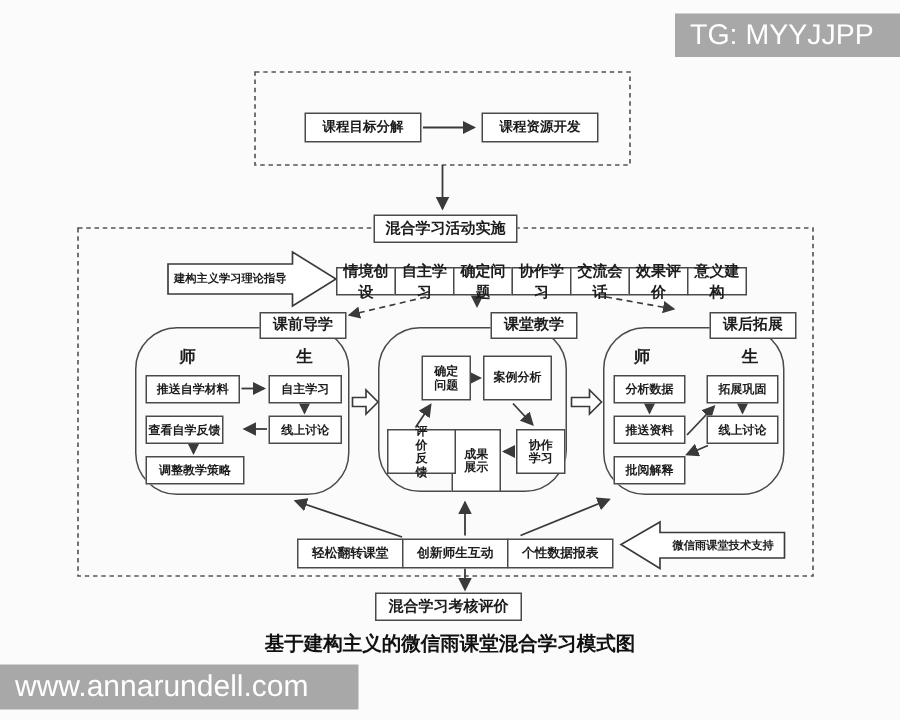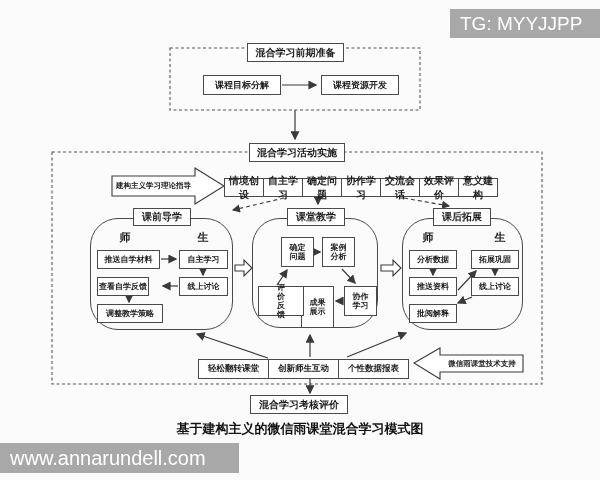--- a/index.html
+++ b/index.html
@@ -15,21 +15,21 @@
     font-weight:bold;z-index:3;line-height:1.15;
   }
   .f10{font-size:10px;}
   .f9{font-size:9px;}
   .f8{font-size:8px;}
   .f75{font-size:7.5px;}
   .rounded{
     position:absolute;box-sizing:border-box;border:1.3px solid #4a4a4a;border-radius:28px;
     background:transparent;z-index:2;
   }
-  .seclabel{z-index:4;}
+  .seclabel{z-index:4;margin-left:40px;}
   .rolelabel{
     position:absolute;z-index:3;font-weight:bold;font-size:11px;text-align:center;width:40px;
   }
   .rowcells{position:absolute;display:flex;z-index:3;}
   .rowcells .cell{
     box-sizing:border-box;border:1px solid #4a4a4a;background:#fff;margin-left:-1px;
     display:flex;align-items:center;justify-content:center;font-weight:bold;text-align:center;
   }
   .rowcells .cell:first-child{margin-left:0;}
   .pcell{width:40px;height:19px;font-size:10px;}
@@ -94,21 +94,20 @@
     <line x1="310" y1="378" x2="310" y2="393" stroke="#3a3a3a" stroke-width="1.2" marker-end="url(#ah)"></line>
 
     <polygon points="235,265 244,265 244,260 252,268 244,276 244,271 235,271" fill="#ffffff" stroke="#3a3a3a" stroke-width="1.1"></polygon>
     <polygon points="381,265 393,265 393,260 401,268 393,276 393,271 381,271" fill="#ffffff" stroke="#3a3a3a" stroke-width="1.1"></polygon>
 
     <polygon points="112,176 195,176 195,168 224,186 195,204 195,196 112,196" fill="#ffffff" stroke="#3a3a3a" stroke-width="1.1"></polygon>
 
     <polygon points="523,355 440,355 440,348 414,363 440,379 440,372 523,372" fill="#ffffff" stroke="#3a3a3a" stroke-width="1.1"></polygon>
   </svg>
 
-  <div class="box f10" style="left:247px;top:43px;width:97px;height:19px;">混合学习前期准备</div>
   <div class="box f9" style="left:203px;top:75px;width:78px;height:20px;">课程目标分解</div>
   <div class="box f9" style="left:321px;top:75px;width:78px;height:20px;">课程资源开发</div>
 
   <div class="box f10" style="left:249px;top:143px;width:96px;height:19px;">混合学习活动实施</div>
 
   <div class="callout-text f75" style="left:113px;top:177px;width:81px;height:18px;">建构主义学习理论指导</div>
 
   <div class="rowcells" style="left:224px;top:178px;">
     <div class="cell pcell">情境创设</div>
     <div class="cell pcell">自主学习</div>
@@ -125,21 +124,21 @@
   <div class="rolelabel" style="left:183px;top:230px;">生</div>
   <div class="box f8" style="left:97px;top:250px;width:63px;height:19px;">推送自学材料</div>
   <div class="box f8" style="left:179px;top:250px;width:49px;height:19px;">自主学习</div>
   <div class="box f8" style="left:97px;top:277px;width:52px;height:19px;">查看自学反馈</div>
   <div class="box f8" style="left:179px;top:277px;width:49px;height:19px;">线上讨论</div>
   <div class="box f8" style="left:97px;top:304px;width:66px;height:19px;">调整教学策略</div>
 
   <div class="rounded" style="left:252px;top:218px;width:126px;height:110px;"></div>
   <div class="box f10 seclabel" style="left:287px;top:208px;width:58px;height:18px;">课堂教学</div>
   <div class="box f8" style="left:281px;top:237px;width:33px;height:30px;padding:0 6px;">确定问题</div>
-  <div class="box f8" style="left:322px;top:237px;width:33px;height:30px;padding:0 6px;">案例分析</div>
+  <div class="box f8" style="left:322px;top:237px;width:46px;height:30px;padding:0 6px;">案例分析</div>
   <div class="box f8" style="left:344px;top:286px;width:33px;height:30px;padding:0 6px;">协作学习</div>
   <div class="box f8" style="left:301px;top:286px;width:33px;height:42px;padding:0 6px;">成果展示</div>
   <div class="box f8" style="left:258px;top:286px;width:33px;height:30px;padding:0 22px;">评价反馈</div>
 
   <div class="rounded" style="left:402px;top:218px;width:121px;height:112px;"></div>
   <div class="box f10 seclabel" style="left:433px;top:208px;width:58px;height:18px;">课后拓展</div>
   <div class="rolelabel" style="left:408px;top:230px;">师</div>
   <div class="rolelabel" style="left:480px;top:230px;">生</div>
   <div class="box f8" style="left:409px;top:250px;width:48px;height:19px;">分析数据</div>
   <div class="box f8" style="left:471px;top:250px;width:48px;height:19px;">拓展巩固</div>

